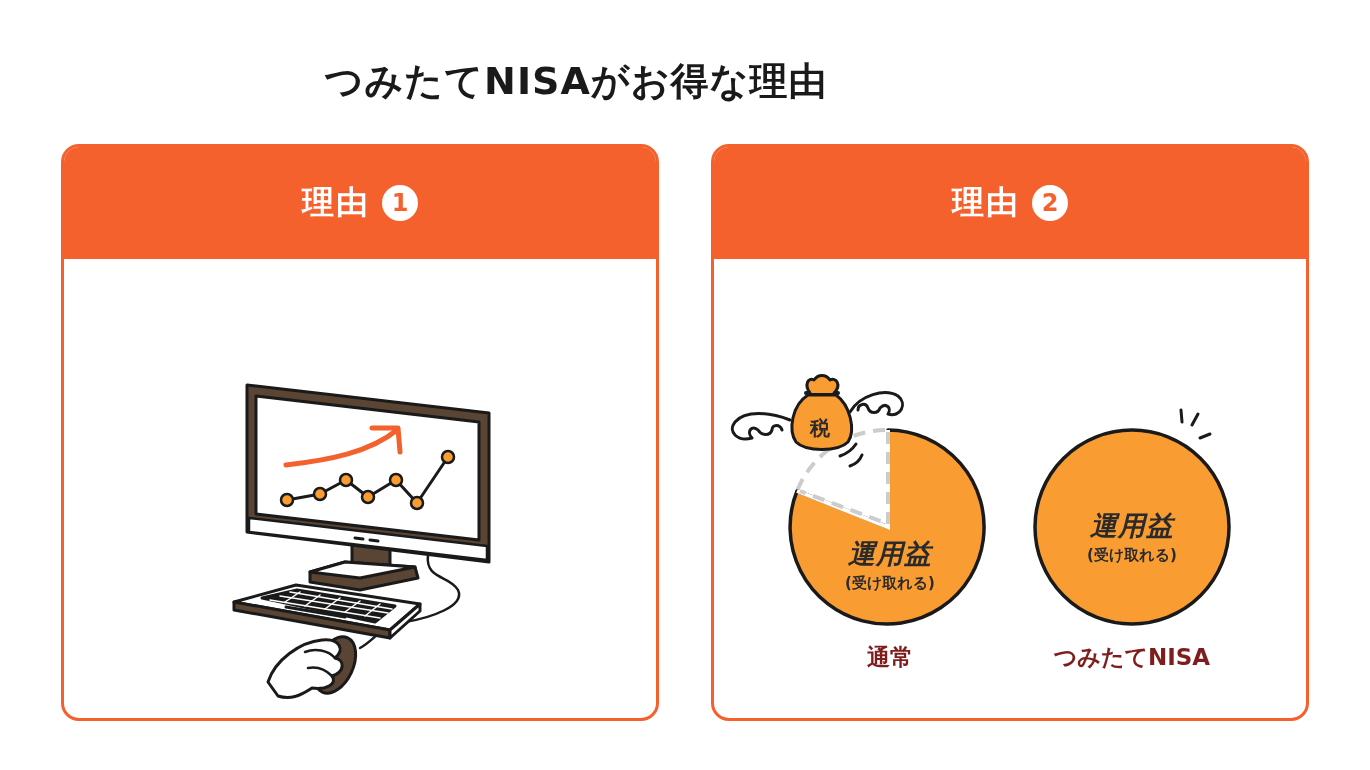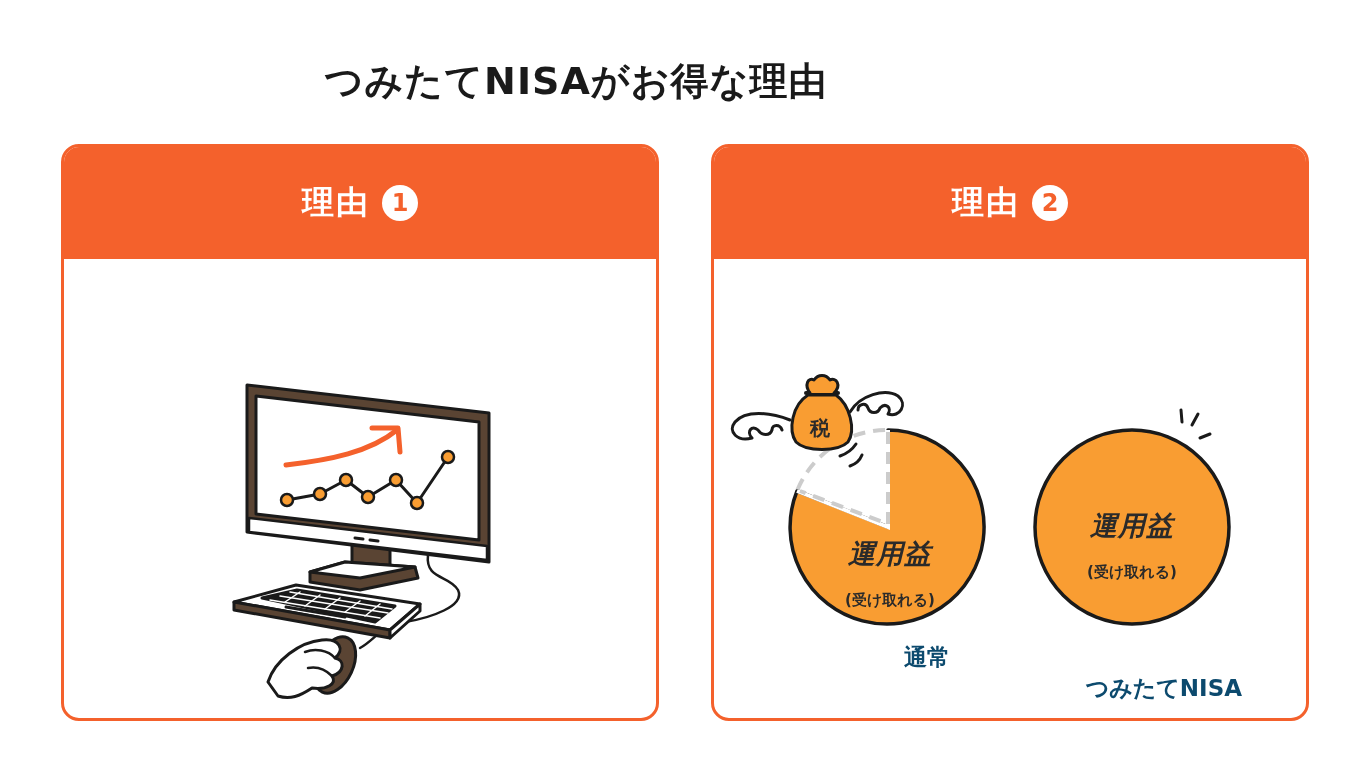--- a/index.html
+++ b/index.html
@@ -30,23 +30,23 @@
   }
   .card-subtitle {
     position: absolute; left: 0; right: 0; top: 153px; text-align: center;
     font-size: 36px; font-weight: bold; letter-spacing: 3px; color: #2a2a2a;
   }
   .illus { position: absolute; left: 0; top: 0; }
   .pie-text {
     position: absolute; text-align: center; color: #2a2a2a; font-weight: bold;
   }
   .pie-main { font-size: 27px; letter-spacing: 1px; display: block; font-style: italic; }
-  .pie-sub { font-size: 15px; display: block; margin-top: 19px; }
+  .pie-sub { font-size: 15px; display: block; margin-top: 2px; }
   .pie-label {
-    position: absolute; font-size: 23px; font-weight: bold; color: #0c4a6e; text-align: right;
+    position: absolute; font-size: 23px; font-weight: bold; color: #7f1d1d; text-align: center;
   }
 </style>
 </head>
 <body>
 
 <div class="page-title">つみたてNISAがお得な理由</div>
 
 <div class="card c1">
   <div class="card-head">
     <span>理由</span>
@@ -160,13 +160,13 @@
 <div class="pie-text" style="left:820px; top:536px; width:140px;">
   <span class="pie-main">運用益</span>
   <span class="pie-sub">(受け取れる)</span>
 </div>
 <div class="pie-text" style="left:1062px; top:508px; width:140px;">
   <span class="pie-main">運用益</span>
   <span class="pie-sub">(受け取れる)</span>
 </div>
 
 <div class="pie-label" style="left:830px; top:642px; width:120px;">通常</div>
-<div class="pie-label" style="left:1022px; top:642px; width:220px;margin-top:31px;">つみたてNISA</div>
+<div class="pie-label" style="left:1022px; top:642px; width:220px;">つみたてNISA</div>
 
 </body></html>

